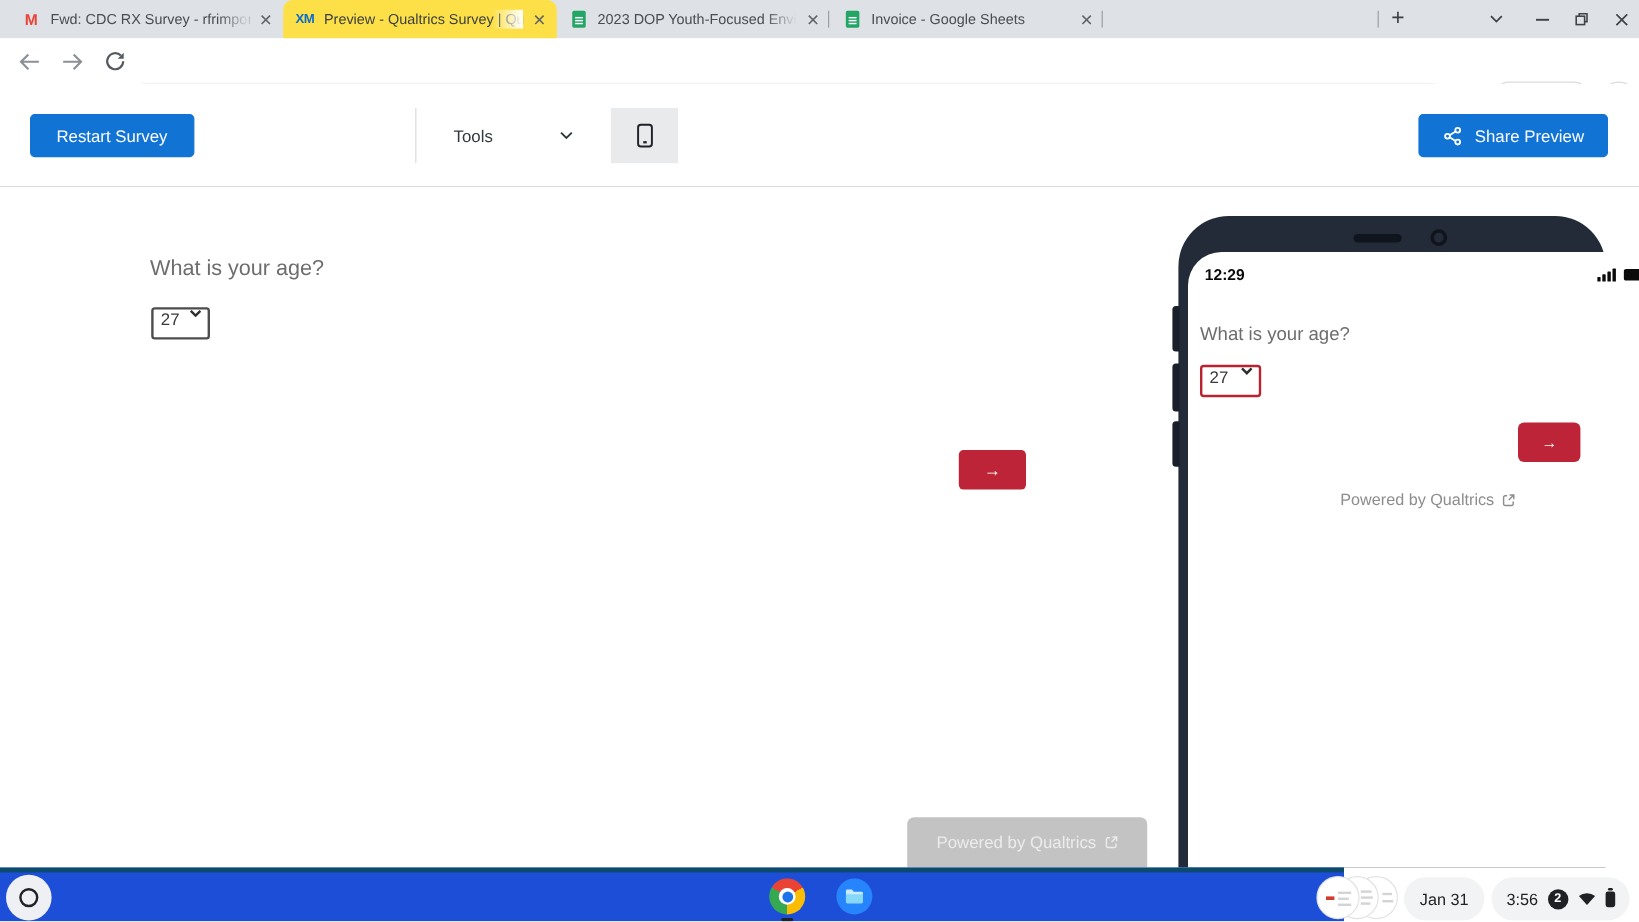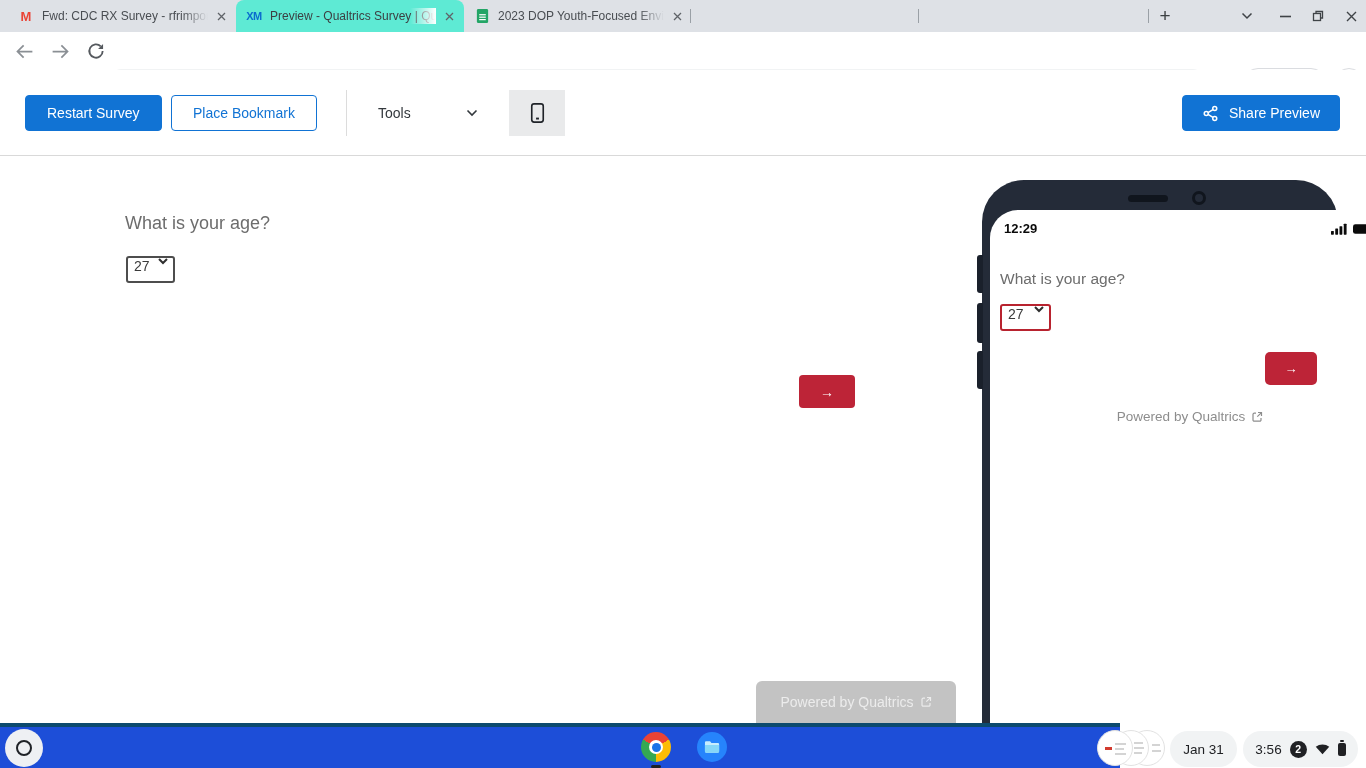--- a/index.html
+++ b/index.html
@@ -5,21 +5,21 @@
   *{box-sizing:border-box;margin:0;padding:0}
   html,body{width:1366px;height:768px;overflow:hidden}
   body{font-family:"Liberation Sans",sans-serif;-webkit-font-smoothing:antialiased}
   :root{--blue:#1173d4;--red:#bd2437;--frame:#242b38;--tabbg:#dee1e6;--pill:#f1f3f4}
   .screen{position:relative;width:1366px;height:768px;background:#fff;overflow:hidden}
 
   
   .tabbar{position:absolute;left:0;top:0;width:1366px;height:32px;background:var(--tabbg)}
   .tab{position:absolute;top:0;height:32px;width:228px;display:flex;align-items:center;
        padding:0 6px 0 10px;border-radius:8px 8px 0 0;color:#494d52;font-size:12px;cursor:default}
-  .tab.active{background:#5eead4;color:#3c4043}
+  .tab.active{background:#fde047;color:#3c4043}
   .tab .title{flex:1;min-width:0;overflow:hidden;white-space:nowrap;position:relative;
        height:16px;line-height:16px;margin:0 4px 0 8px}
   .tab .title::after{content:"";position:absolute;right:0;top:0;bottom:0;width:26px;
        background:linear-gradient(to right,rgba(222,225,230,0),var(--tabbg))}
   .tab.active .title::after{background:linear-gradient(to right,rgba(255,255,255,0),#fff)}
   .tclose{width:18px;height:18px;display:flex;align-items:center;justify-content:center;flex:none;border-radius:50%}
   .fav{width:16px;height:16px;display:flex;align-items:center;justify-content:center;flex:none}
   .fav.gmail{color:#ea4335;font-weight:700;font-size:13px}
   .fav.xm{color:#0b6cce;font-weight:700;font-size:11px;letter-spacing:-.5px}
   .g-fav{width:15px;height:15px;border-radius:50%;position:relative;flex:none;
@@ -141,20 +141,38 @@
             </g>
           </svg>
         </span>
       <span class="title">2023 DOP Youth-Focused Envi</span>
       <span class="tclose">
           <svg width="9" height="9" viewBox="0 0 9 9">
             <path d="M1 1l7 7M8 1L1 8" stroke="#5f6368" stroke-width="1.3"></path>
           </svg>
         </span>
     </div>
+    <div class="tab" style="left:692px">
+      <span class="fav">
+          <svg width="15" height="16" viewBox="0 0 16 16">
+            <rect x="2" y="0.5" width="12" height="15" rx="1.5" fill="#23a566"></rect>
+            <g fill="#fff">
+              <rect x="4.5" y="6" width="7" height="1.3"></rect>
+              <rect x="4.5" y="8.6" width="7" height="1.3"></rect>
+              <rect x="4.5" y="11.2" width="7" height="1.3"></rect>
+            </g>
+          </svg>
+        </span>
+      <span class="title">Invoice - Google Sheets</span>
+      <span class="tclose">
+          <svg width="9" height="9" viewBox="0 0 9 9">
+            <path d="M1 1l7 7M8 1L1 8" stroke="#5f6368" stroke-width="1.3"></path>
+          </svg>
+        </span>
+    </div>
     <div class="tab-divider" style="left:690px"></div>
     <div class="tab-divider" style="left:918px"></div>
     <div class="tab-divider" style="left:1148px"></div>
     <div class="newtab">+</div>
     <div class="winctl" style="left:1234px">
         <svg width="12" height="8" viewBox="0 0 12 8">
           <path d="M1.5 1.5 6 6l4.5-4.5" fill="none" stroke="#3f4347" stroke-width="1.5"></path>
         </svg>
       </div>
     <div class="winctl" style="left:1272px">
@@ -215,21 +233,20 @@
     </div>
     <div class="menu3">
         <i></i>
         <i></i>
         <i></i>
       </div>
   </div>
 
   <div class="ptoolbar">
     <div class="btn solid" style="left:25px">Restart Survey</div>
-    <div class="btn outline" style="left:171px">Place Bookmark</div>
     <div class="vdiv"></div>
     <div class="tools">
       <span>Tools</span>
       <svg width="12" height="8" viewBox="0 0 12 8">
           <path d="M1.5 1.5 6 6l4.5-4.5" fill="none" stroke="#33383d" stroke-width="1.6"></path>
         </svg>
     </div>
     <div class="mobiletoggle">
       <svg width="23" height="24" viewBox="0 0 24 24">
           <rect x="6" y="2.5" width="12" height="19" rx="2.4" fill="none" stroke="#1f2328" stroke-width="1.7"></rect>

